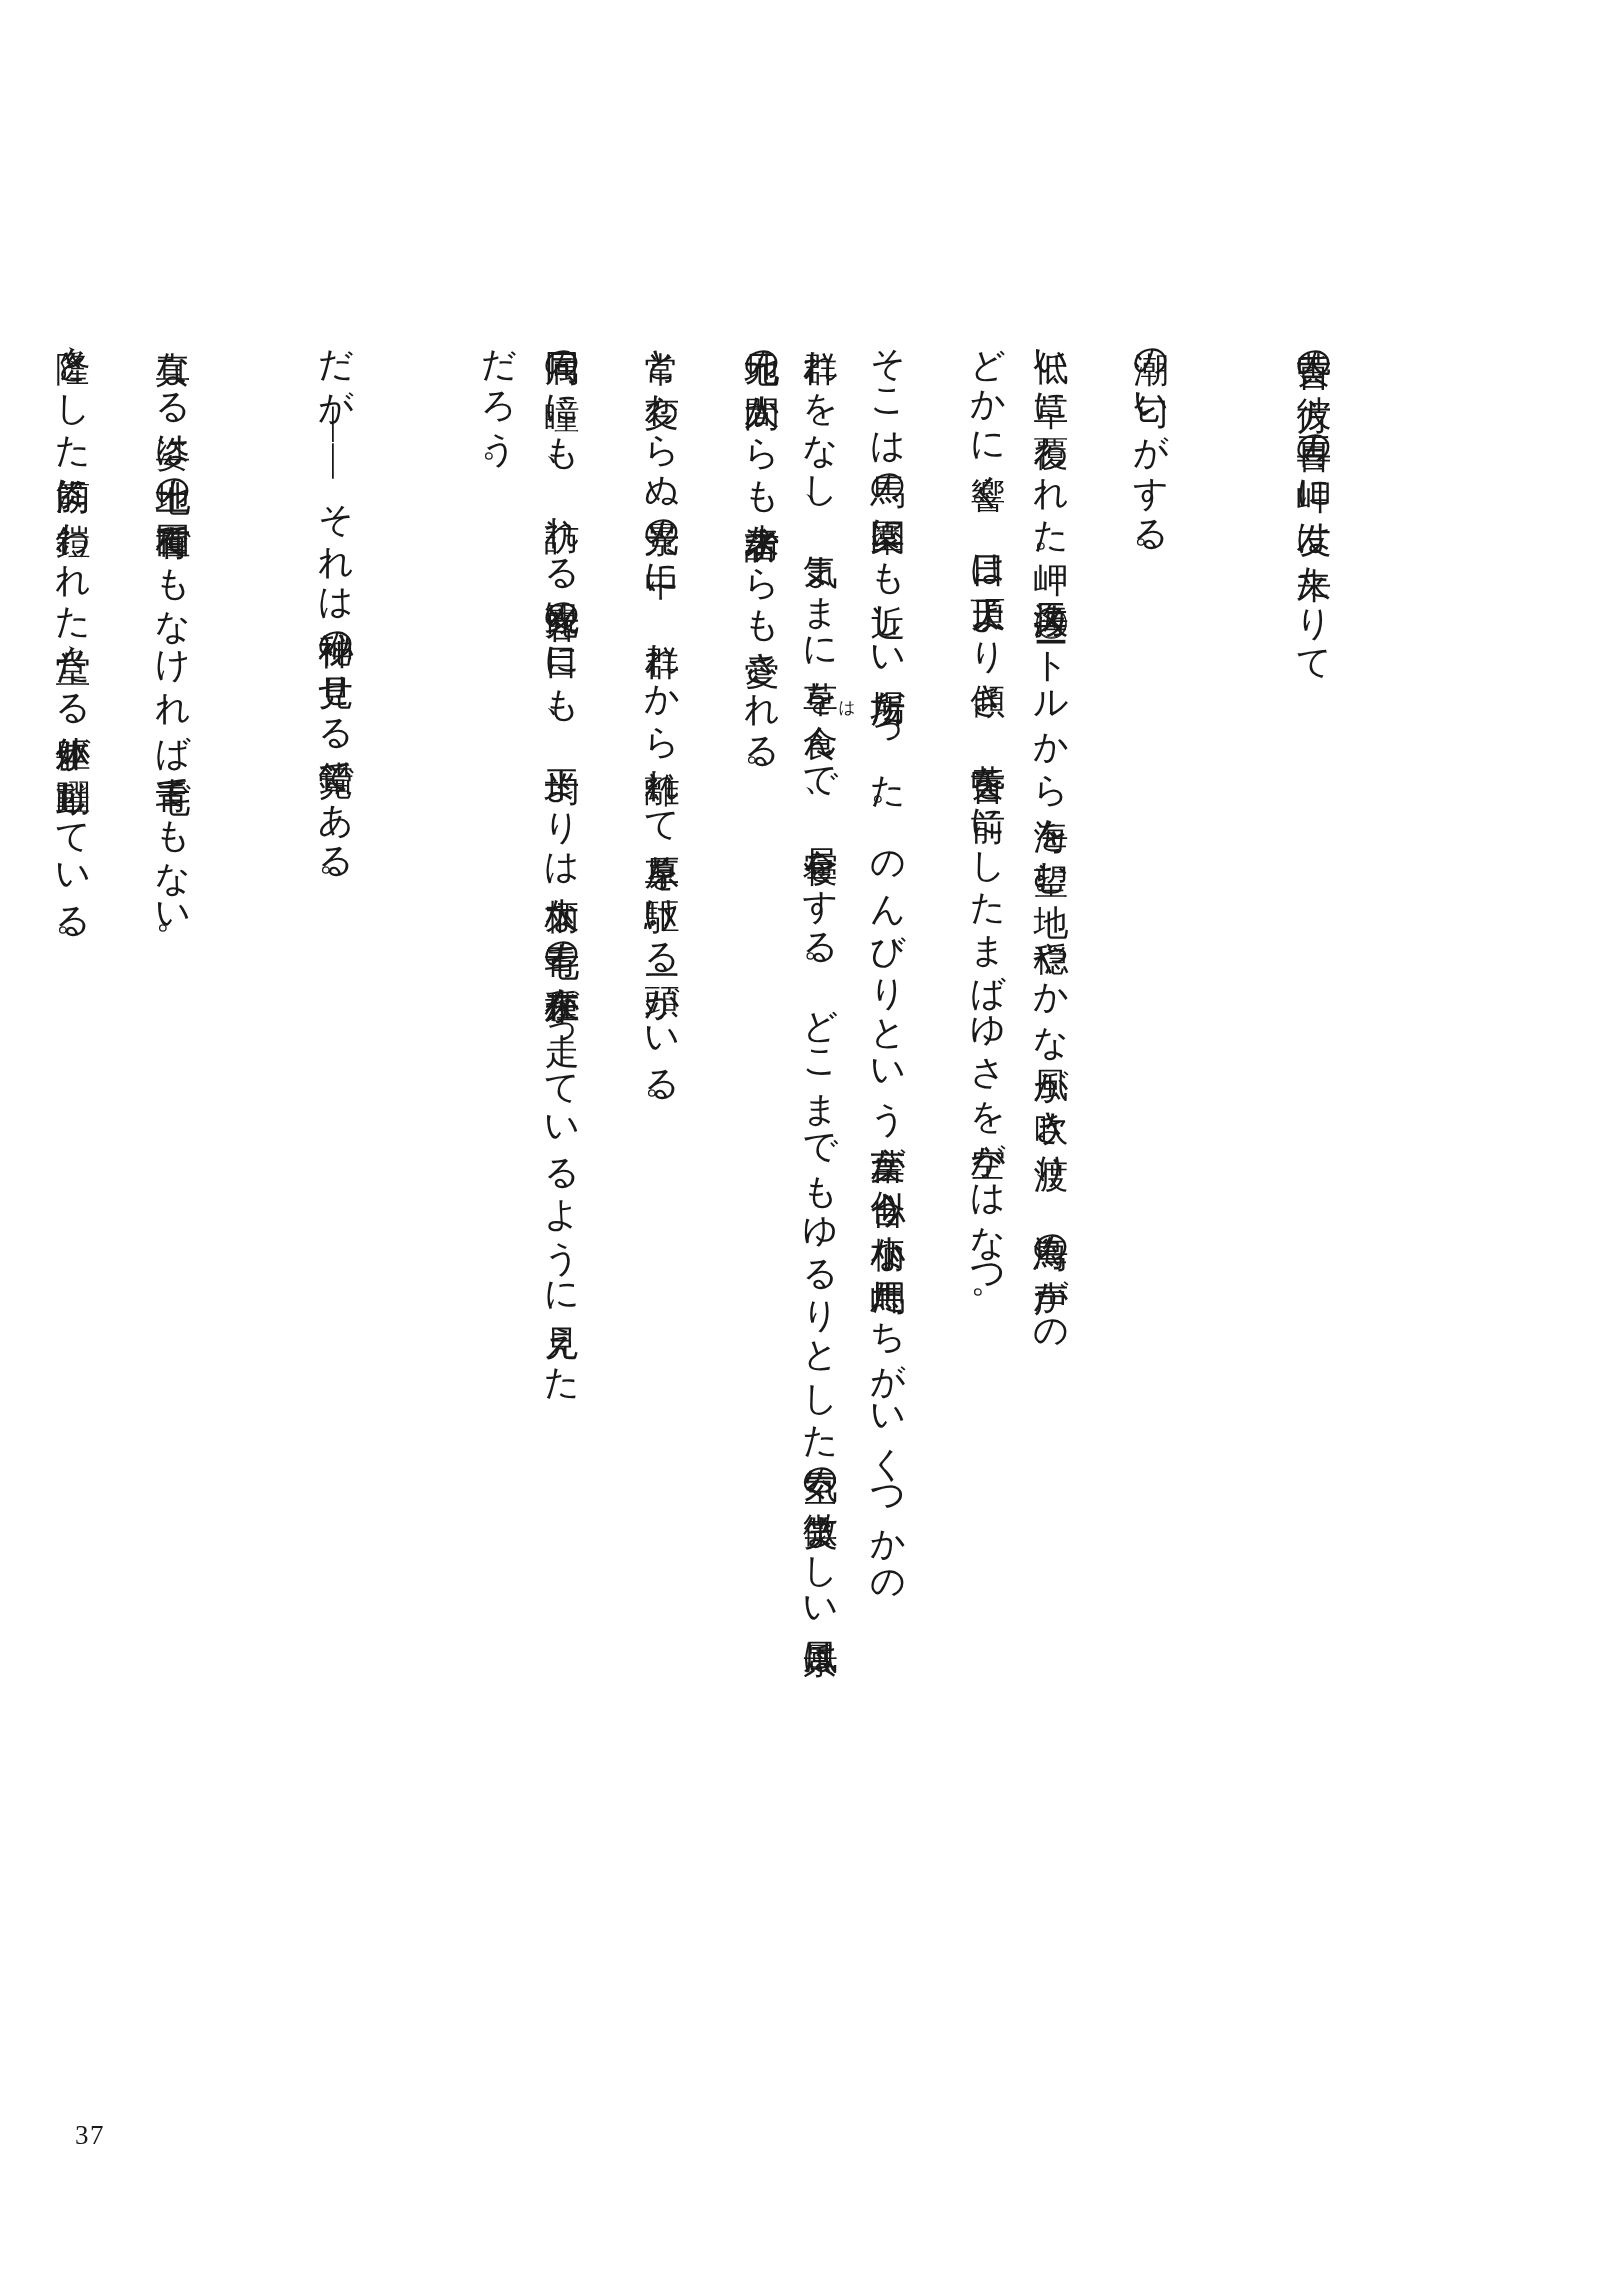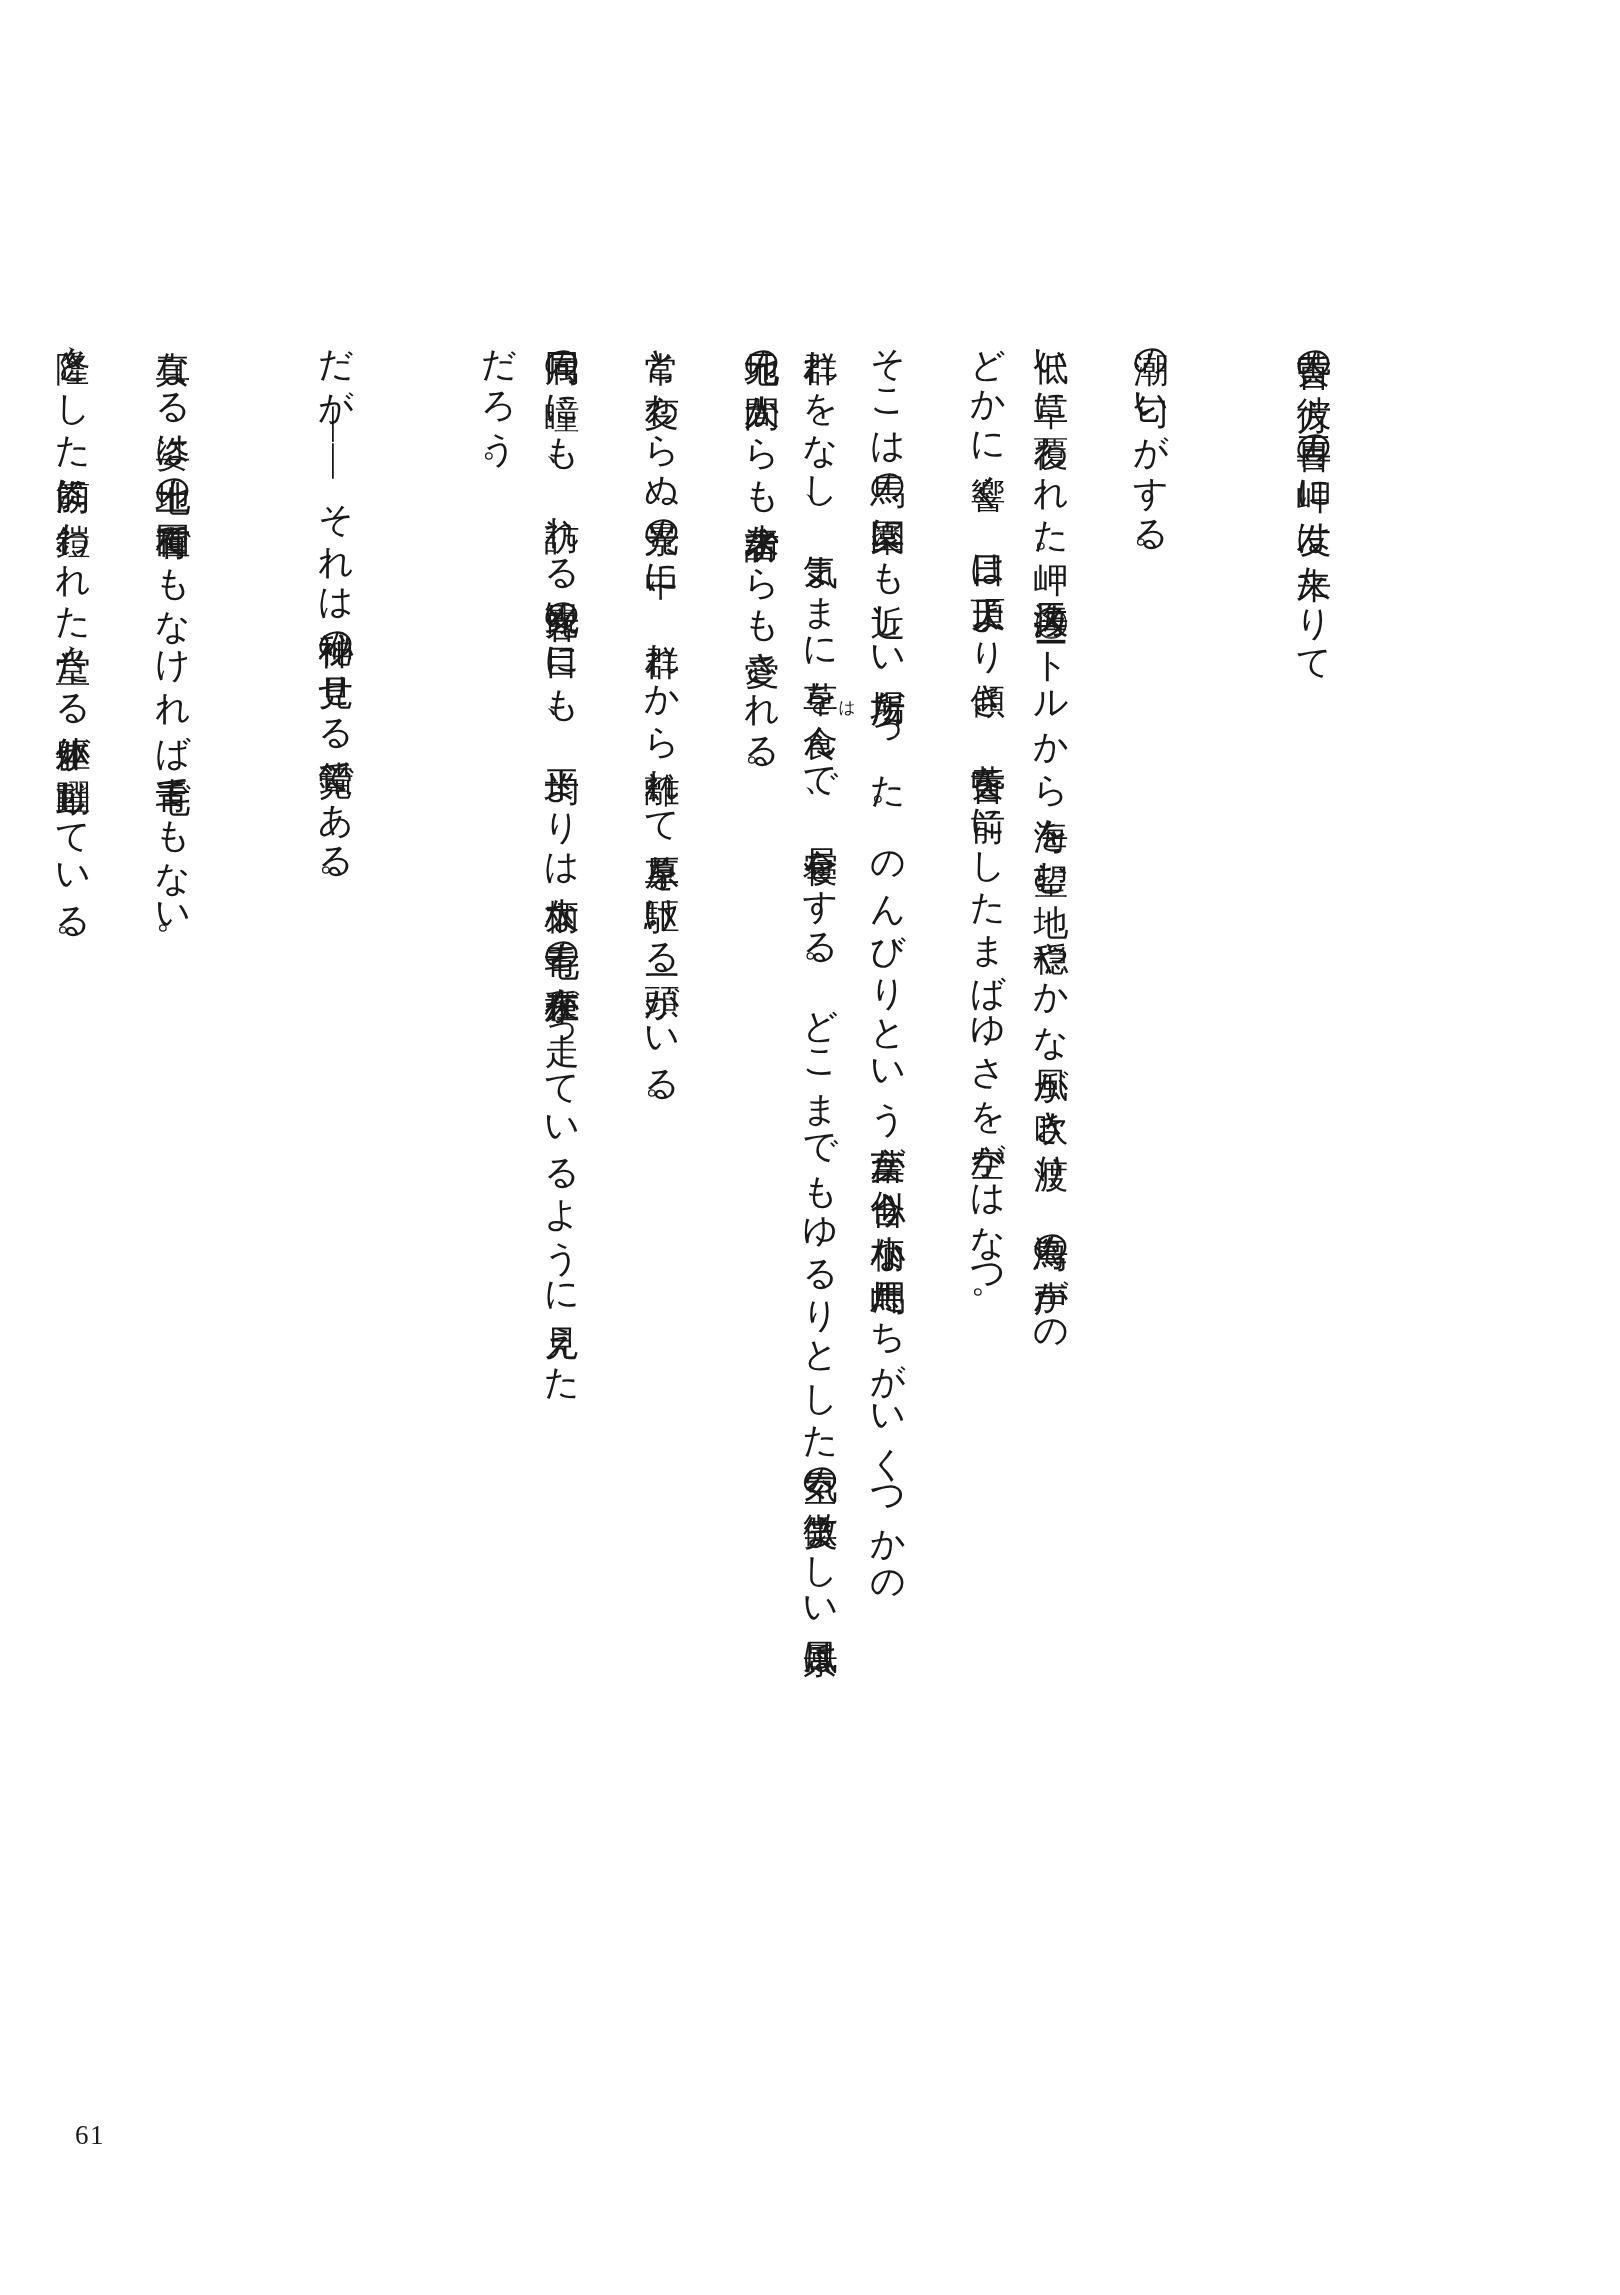--- a/index.html
+++ b/index.html
@@ -72,15 +72,15 @@
       <div class="line para">常と変わらぬ光景の中に、群れから離れて草原を駆ける一頭がいる。</div>
       <div class="line para">同属の瞳にも、訪れる観光客の目にも、平均よりは大柄な青毛の在来種が走っているように見えた</div>
       <div class="line cont">だろう。</div>
       <div class="line blank"></div>
       <div class="line para">だが――それは神秘の見せる錯覚である。</div>
       <div class="line blank"></div>
       <div class="line para">真なる姿は土地の固有種でもなければ青毛でもない。</div>
       <div class="line para">隆々とした筋肉に鎧われた堂々たる体躯が躍動している。</div>
       <div class="line para">天より降り注ぐ陽光を受けてたてがみが白銀の奔流のようにたなびく。</div>
     </div>
-  <div class="page-number">61</div>
+  <div class="page-number">37</div>
 </div>
 
 
 </body></html>

